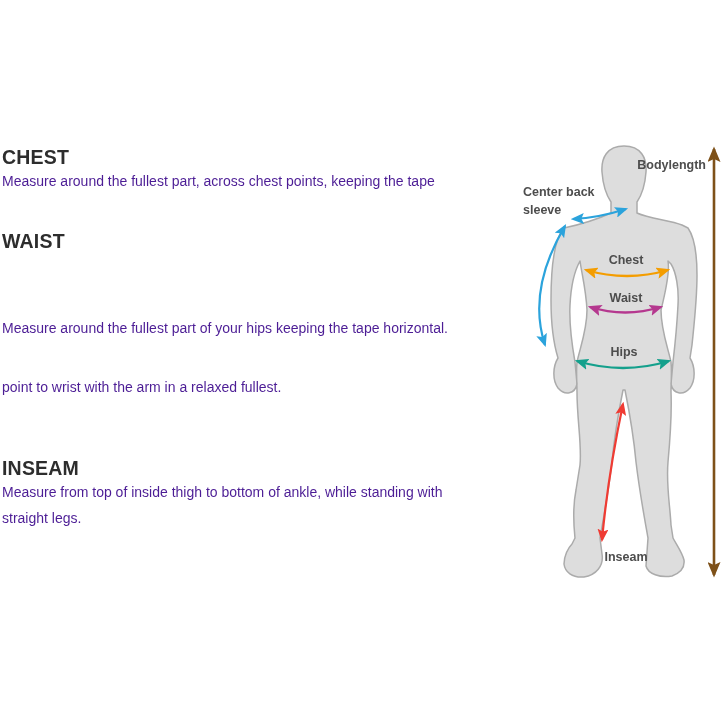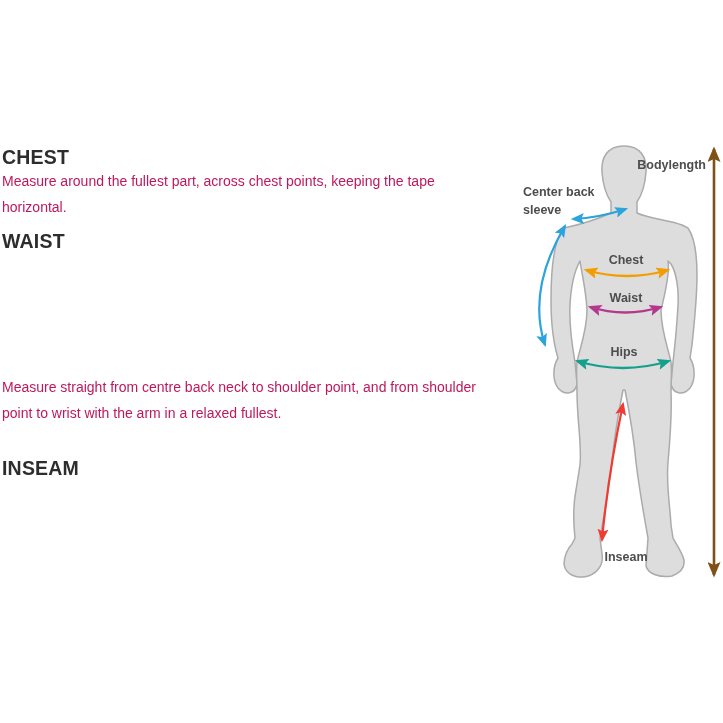--- a/index.html
+++ b/index.html
@@ -9,55 +9,56 @@
     position:relative; overflow:hidden;
   }
   .guide-text { position:absolute; left:2px; top:0; width:516px; }
   .section { position:absolute; left:0; width:516px; }
   .section h2 {
     margin:0; padding:0;
     font-size:19.5px; line-height:21px; font-weight:700;
     color:#2d2d2d; letter-spacing:0.2px;
   }
   .section .line {
-    font-size:14px; line-height:26px; color:#be185d;
+    font-size:14px; line-height:26px; color:#4c1d95;
     white-space:nowrap;
   }
   .figure { position:absolute; left:520px; top:140px; width:203px; height:450px; }
   .figure svg { display:block; }
   .figure text {
     font-family:"Liberation Sans", sans-serif;
     font-weight:700; font-size:12.5px; fill:#4d4d4d;
   }
 </style>
 </head>
 <body>
 
 <div class="guide-text">
 
   <div class="section" style="top:147px">
     <h2>CHEST</h2>
     <div class="line">Measure around the fullest part, across chest points, keeping the tape</div>
-    <div class="line">horizontal.</div>
   </div>
 
   <div class="section" style="top:231px">
     <h2>WAIST</h2>
   </div>
 
   <div class="section" style="top:315px">
+    <div class="line">Measure around the fullest part of your hips keeping the tape horizontal.</div>
   </div>
 
   <div class="section" style="top:374px">
-    <div class="line">Measure straight from centre back neck to shoulder point, and from shoulder</div>
     <div class="line">point to wrist with the arm in a relaxed fullest.</div>
   </div>
 
   <div class="section" style="top:458px">
     <h2>INSEAM</h2>
+    <div class="line">Measure from top of inside thigh to bottom of ankle, while standing with</div>
+    <div class="line">straight legs.</div>
   </div>
 
 </div>
 
 <div class="figure">
   <svg width="203" height="450" viewBox="0 0 203 450" xmlns="http://www.w3.org/2000/svg">
     <defs>
       <marker id="m-orange" markerWidth="6" markerHeight="5" refX="5" refY="2.5" orient="auto-start-reverse">
         <path d="M0,0 L6,2.5 L0,5 L1.2,2.5 Z" fill="#F49D00"></path>
       </marker>

